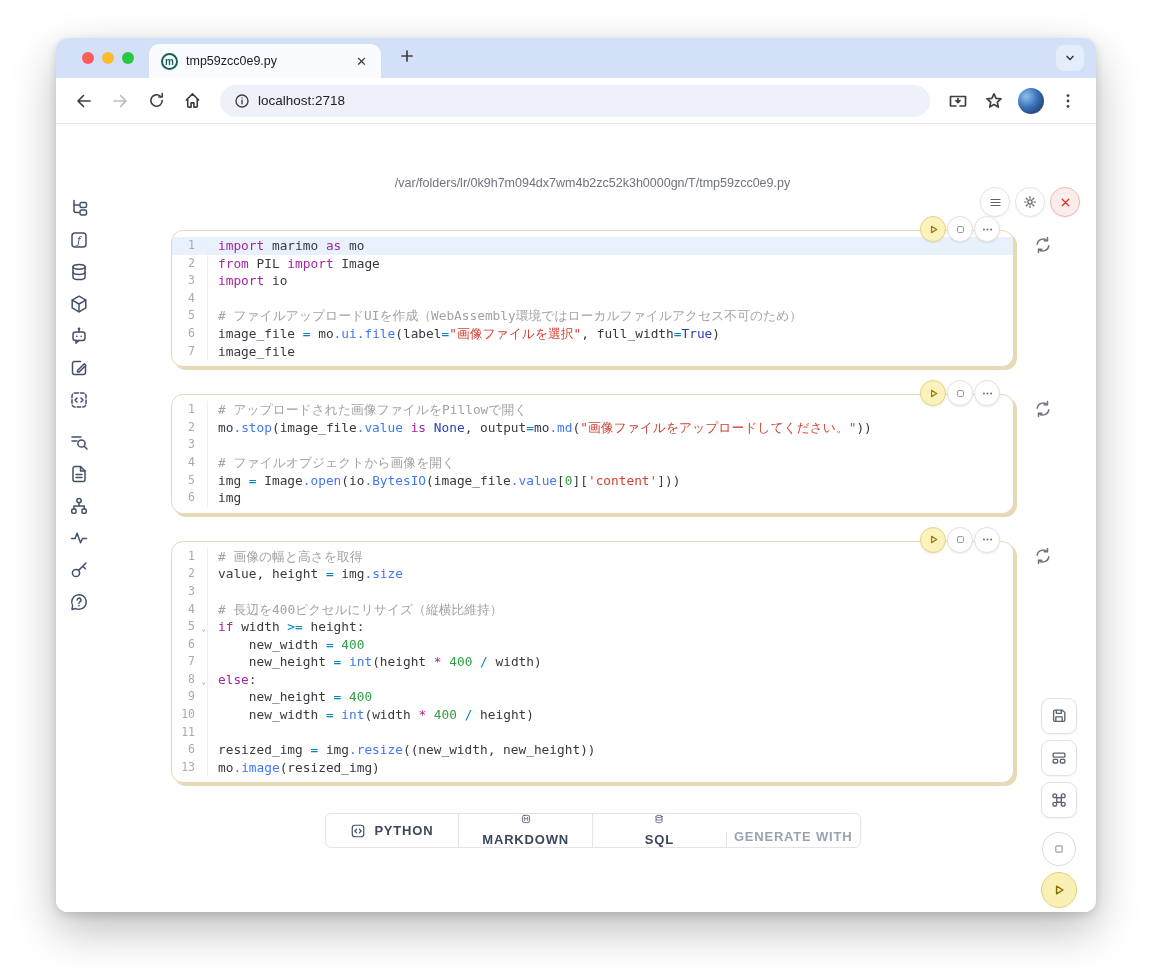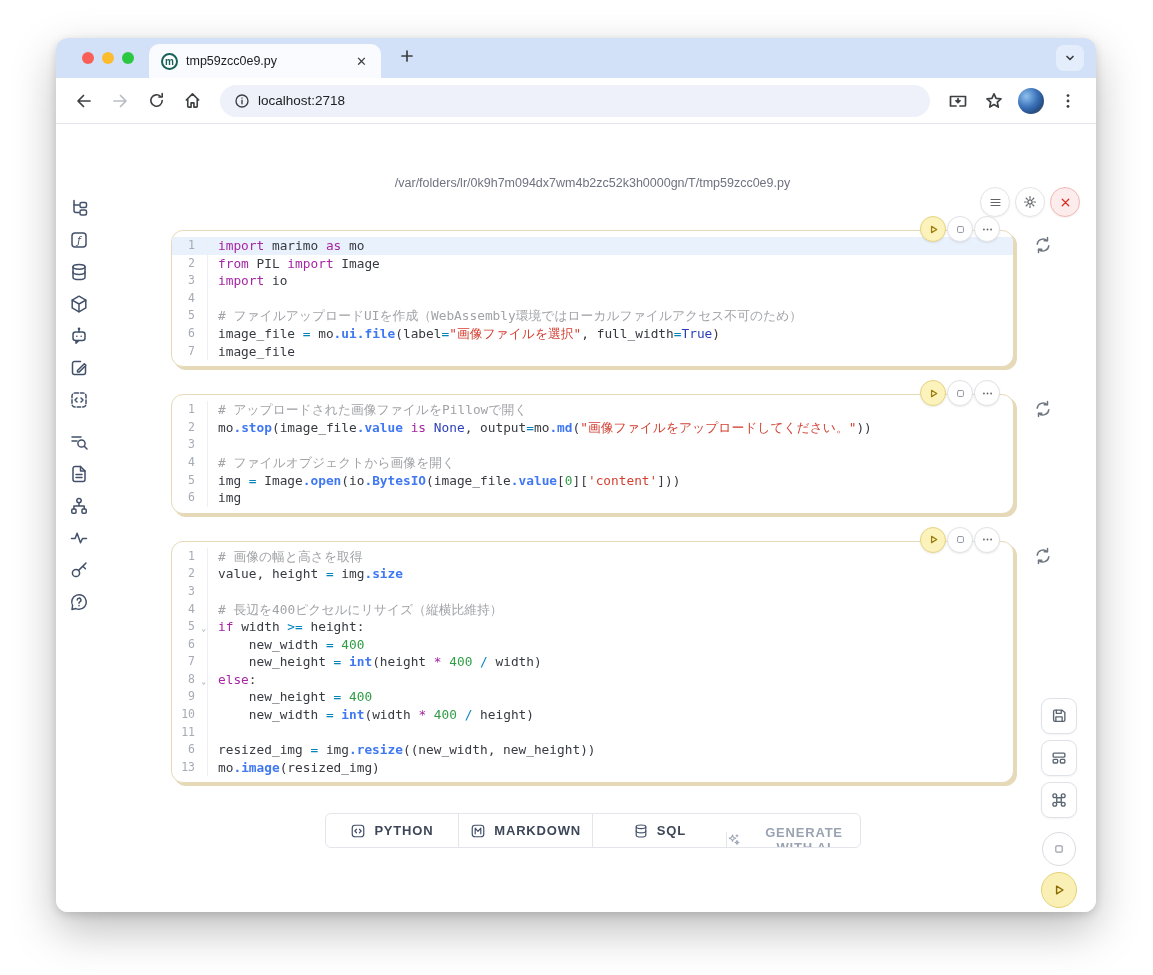--- a/index.html
+++ b/index.html
@@ -58,34 +58,34 @@
   .cell {
     background:#fff; border:1px solid #e6d9b8; border-radius:12px;
     box-shadow:3px 3px 0 0 #e6d9b8; overflow:hidden; padding:6px 0;
   }
   .code-line { display:flex; font-family:"DejaVu Sans Mono", monospace; font-size:12.8px; line-height:17.6px; }
   .code-line.active { background:#e9f1fc; }
   .gutter { flex:0 0 36px; text-align:right; padding-right:12px; color:#a5abb5; font-size:11.5px; line-height:17.6px;
     border-right:1px solid #edeff2; position:relative; user-select:none; }
   .fold { position:absolute; right:1px; top:2px; font-size:8px; color:#9aa3af; }
   .codetxt { padding-left:10px; white-space:pre;text-align:center; }
-  .tk-kw{color:#a626a4;} .tk-fn{color:#4078f2;font-weight:bold;} .tk-str{color:#d23f31;} .tk-cmt{color:#a2a3a7;}
+  .tk-kw{color:#a626a4;} .tk-fn{color:#4078f2;} .tk-str{color:#d23f31;} .tk-cmt{color:#a2a3a7;}
   .tk-num{color:#2f9e44;} .tk-op{color:#0184bc;} .tk-const{color:#2a3fb8;} .tk-txt{color:#383a42;}
 
   .cell-controls { position:absolute; top:-14px; right:14px; display:flex; gap:1px; z-index:3; }
   .ctl { width:26px; height:26px; border-radius:50%; background:#fff; border:1px solid #e0e2e6;
     box-shadow:0 1px 2px rgba(0,0,0,.08); display:flex; align-items:center; justify-content:center; padding:0; }
   .ctl.run { background:#fbf2bc; border-color:#e7d482; }
   .rerun-btn { position:absolute; right:-40px; top:5px; width:22px; height:22px; border:none; background:transparent; padding:0; }
 
   .add-toolbar { margin:30px auto 0; width:536px; height:35px; background:#fff; border:1px solid #e3e5ea;
     border-radius:6px; display:flex; align-items:stretch; overflow:hidden; }
   .add-btn { flex:1; border:none; background:transparent; display:flex; align-items:center; justify-content:center; gap:8px;
     font-family:"Liberation Sans", sans-serif; font-size:13px; font-weight:700; letter-spacing:.8px; color:#3d4759; }
-  .add-btn + .add-btn { border-left:1px solid #e3e5ea; }
+  .add-btn + .add-btn { border-left:1px solid #e3e5ea;flex-direction:column; }
   .add-btn.disabled { color:#9aa3b2;margin-top:18px; }
 
   .right-rail { position:absolute; right:19px; top:522px; width:36px; display:flex; flex-direction:column; align-items:center; }
   .rail-btn { width:36px; height:36px; border-radius:9px; background:#fff; border:1px solid #dfe2e7;
     box-shadow:0 1px 2px rgba(0,0,0,.05); display:flex; align-items:center; justify-content:center; margin-bottom:6px; padding:0;}
   .rail-circle { width:34px; height:34px; border-radius:50%; background:#fff; border:1px solid #d9dce1;
     display:flex; align-items:center; justify-content:center; margin-top:8px; padding:0; }
   .rail-circle.runall { width:36px; height:36px; background:#faf0b5; border-color:#e2d176; margin-top:6px; }
 
   .ic { stroke:#42506a; fill:none; stroke-width:1.5; stroke-linecap:round; stroke-linejoin:round; }

